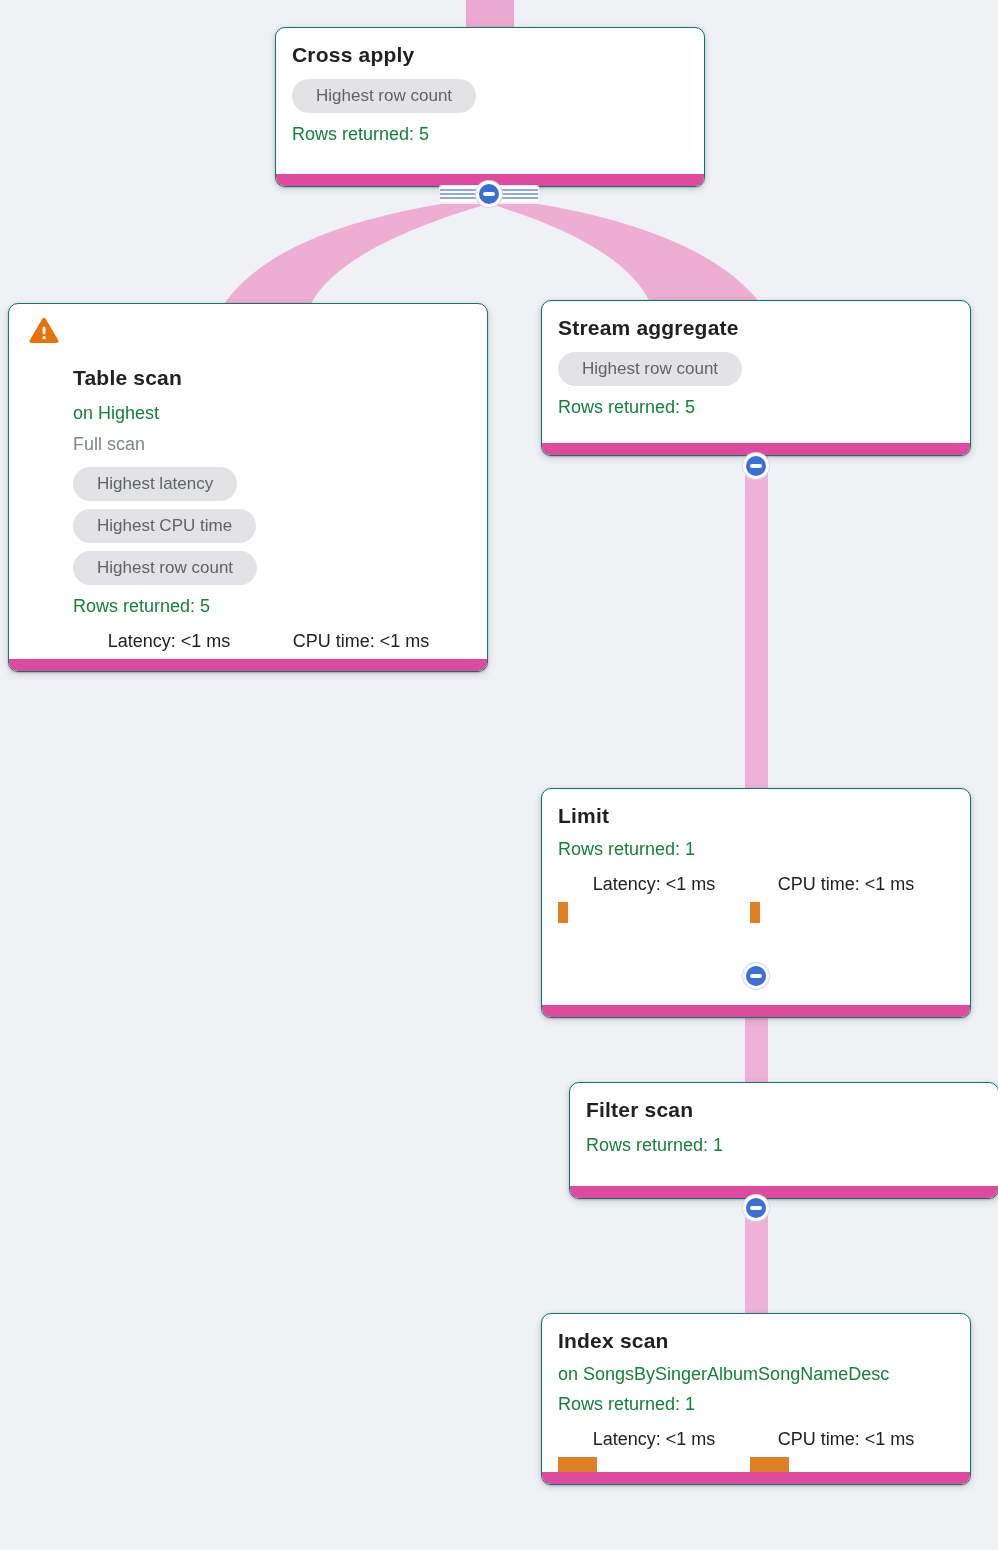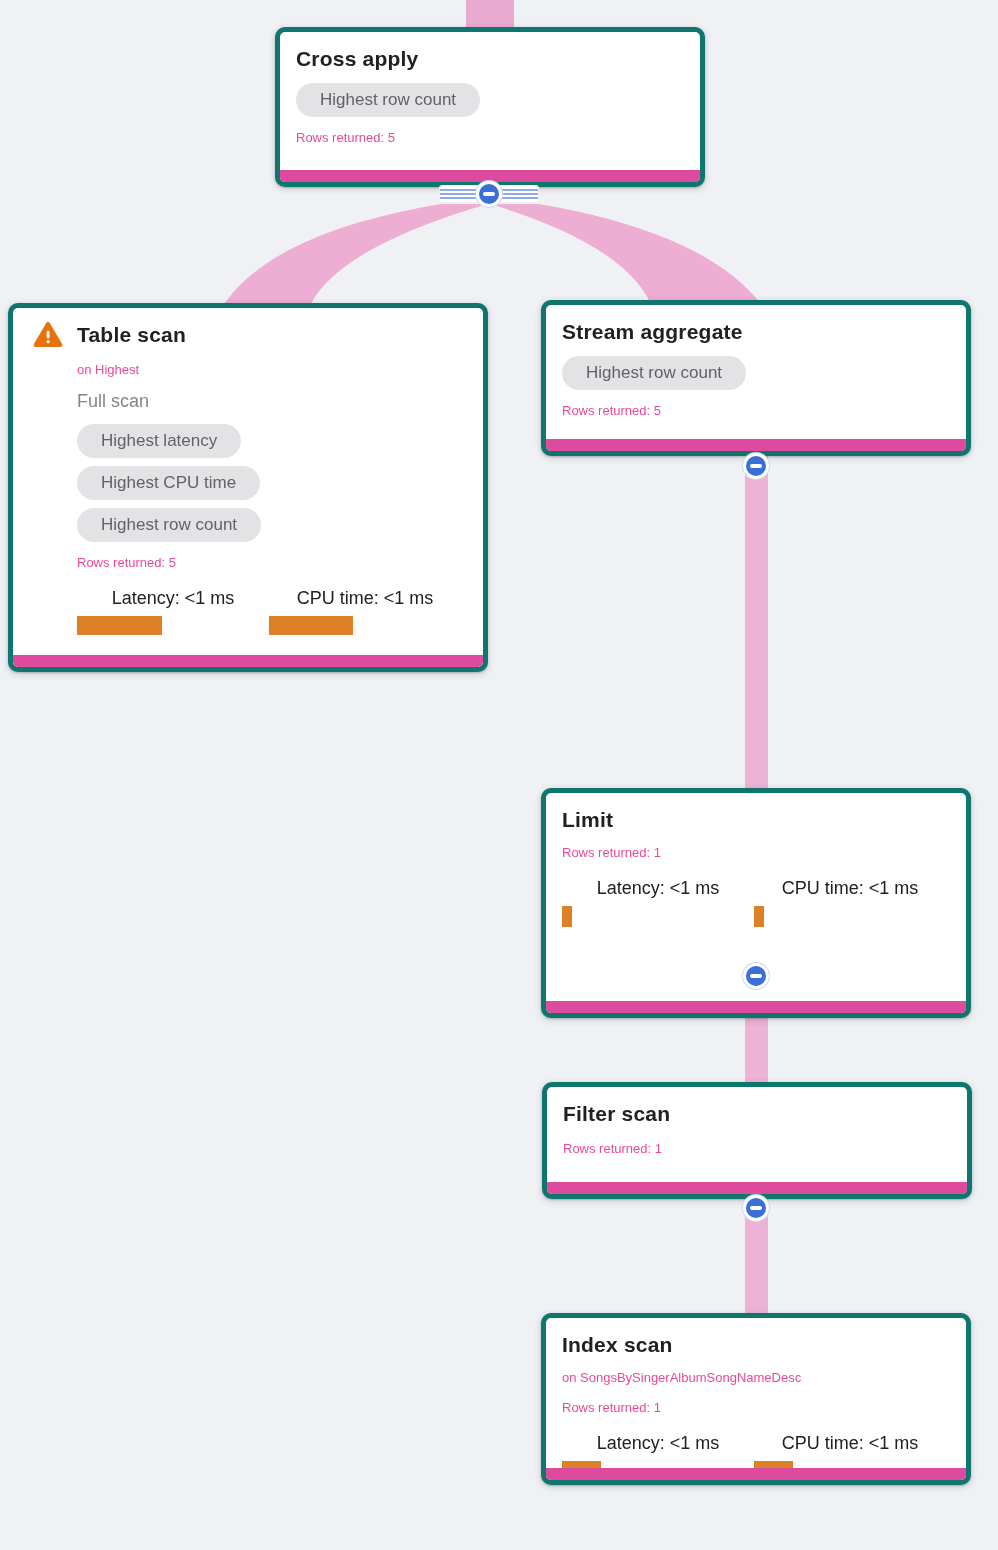--- a/index.html
+++ b/index.html
@@ -5,29 +5,29 @@
   html,body{margin:0;padding:0;}
   body{
     width:998px;height:1550px;position:relative;overflow:hidden;
     background:#eff1f4;
     font-family:"Liberation Sans", sans-serif;
     color:#202124;
   }
   #edges{position:absolute;left:0;top:0;z-index:0;}
   .card{
     position:absolute;z-index:1;background:#fff;
-    border:5px solid #0f766e;border-radius:10px;overflow:hidden;
+    border:1px solid #0f766e;border-radius:10px;overflow:hidden;
     box-shadow:0 1px 2px rgba(60,64,67,.30), 0 2px 6px 1px rgba(60,64,67,.15);
     box-sizing:border-box;
   }
   .card-footer{position:absolute;left:0;right:0;bottom:0;height:12px;background:#de4a9e;}
   .card-body{padding:15px 16px 0 16px;}
-  .card-body.indent{padding-left:64px;}
+  .card-body.indent{padding-left:64px;margin-top:47px;}
   .node-title{font-size:21px;font-weight:700;color:#202124;letter-spacing:.2px;line-height:24px;}
-  .node-text{font-size:13px;color:#ec4899;line-height:22px;}
+  .node-text{font-size:18px;color:#15803d;line-height:22px;}
   .node-note{font-size:18px;color:#80868b;line-height:22px;}
   .mt12{margin-top:12px;} .mt10{margin-top:10px;} .mt9{margin-top:9px;} .mt8{margin-top:8px;} .mt13{margin-top:13px;}
   .chip{
     display:inline-block;background:#e3e3e6;color:#5f6368;
     font-size:17px;line-height:34px;height:34px;border-radius:17px;padding:0 24px;
     white-space:nowrap;
   }
   .metrics{display:flex;text-align:center;}
   .metric-col{width:192px;flex:0 0 auto;}
   .metric-label{font-size:18px;color:#202124;line-height:22px;}
@@ -46,21 +46,21 @@
     background:linear-gradient(to bottom,
       #ffffff 0 3px, #8ea9e6 3px 5px, #ffffff 5px 7px,
       #8ea9e6 7px 9px, #ffffff 9px 11px, #8ea9e6 11px 13px, #ffffff 13px 16px);
     box-shadow:0 0 0 1px #eceff3;
   }
   
   #card-cross {left:275px;top:27px;  width:430px;height:160px;}
   #card-table {left:8px;  top:303px; width:480px;height:369px;}
   #card-stream{left:541px;top:300px; width:430px;height:156px;}
   #card-limit {left:541px;top:788px; width:430px;height:230px;}
-  #card-filter{left:542px;top:1082px;width:430px;height:117px;}
+  #card-filter{left:569px;top:1082px;width:430px;height:117px;}
   #card-index {left:541px;top:1313px;width:430px;height:172px;}
   #btn-cross {left:476px;top:181px;}
   #btn-stream{left:743px;top:453px;}
   #btn-limit {left:743px;top:963px;}
   #btn-filter{left:743px;top:1195px;}
 </style>
 </head>
 <body>
 
 <svg id="edges" width="998" height="1550" viewBox="0 0 998 1550">

